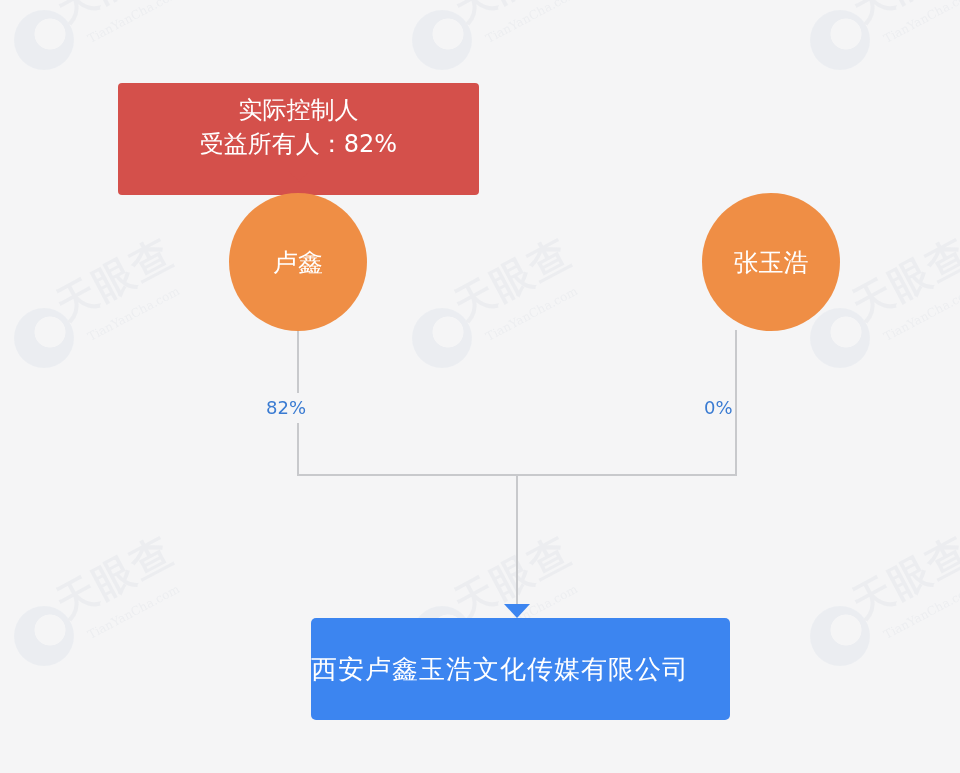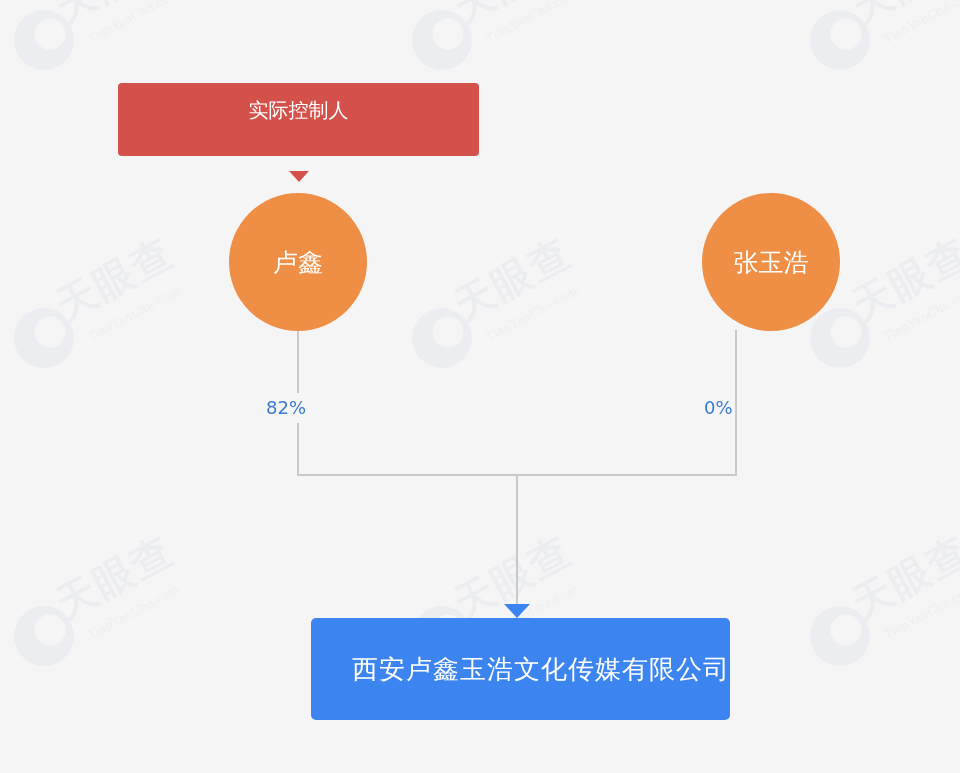--- a/index.html
+++ b/index.html
@@ -52,26 +52,26 @@
       font-size: 12px;
       white-space: nowrap;
       font-family: "DejaVu Serif", serif;
     }
 
     .tooltip {
       position: absolute;
       left: 118px;
       top: 83px;
       width: 361px;
-      height: 73px;
+      height: 112px;
       background: #d4504b;
       border-radius: 4px;
       color: #ffffff;
       text-align: center;
-      font-size: 20px;
+      font-size: 24px;
       line-height: 34px;
       box-sizing: border-box;
       padding-top: 10px;
     }
     .tooltip-arrow {
       position: absolute;
       left: 289px;
       top: 171px;
       width: 0;
       height: 0;
@@ -108,21 +108,21 @@
       position: absolute;
       left: 311px;
       top: 618px;
       width: 419px;
       height: 102px;
       background: #3c85f0;
       border-radius: 5px;
       color: #ffffff;
       display: flex;
       align-items: center;
-      justify-content: flex-end;
+      justify-content: flex-start;
       font-size: 26px;
       letter-spacing: 1px;
     }
     .arrow-down {
       position: absolute;
       left: 504px;
       top: 604px;
       width: 0;
       height: 0;
       border-left: 13px solid transparent;
@@ -174,20 +174,21 @@
   <div class="wm-sub">TianYanCha.com</div>
 </div>
 <div class="watermark" style="left:810px; top:566px;">
   <div class="wm-logo"></div>
   <div class="wm-text">天眼查</div>
   <div class="wm-sub">TianYanCha.com</div>
 </div>
 
 <div class="tooltip">
   <div>实际控制人</div>
+  <div>受益所有人：82%</div>
 </div>
 <div class="tooltip-arrow"></div>
 
 <div class="line" style="left:297px; top:330px; width:2px; height:145px;"></div>
 <div class="line" style="left:735px; top:330px; width:2px; height:145px;"></div>
 <div class="line" style="left:297px; top:474px; width:440px; height:2px;"></div>
 <div class="line" style="left:516px; top:474px; width:2px; height:132px;"></div>
 
 <div class="person" style="left:229px; top:193px;">
   <span>卢鑫</span>

